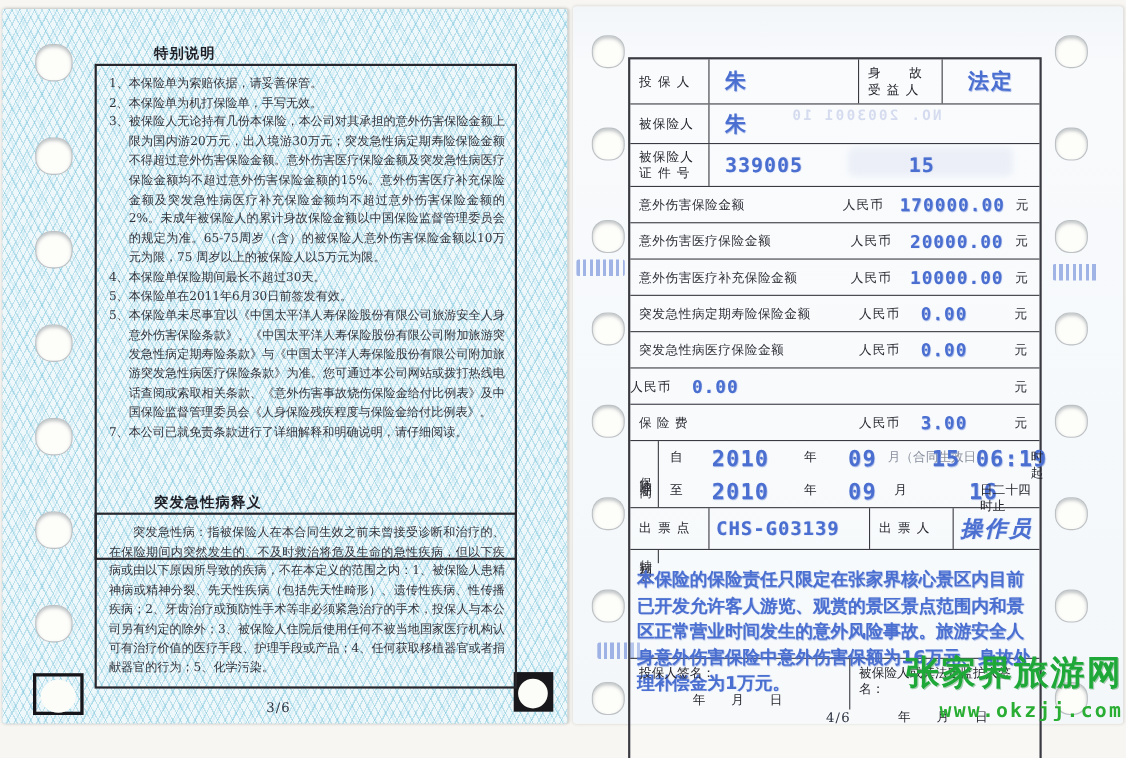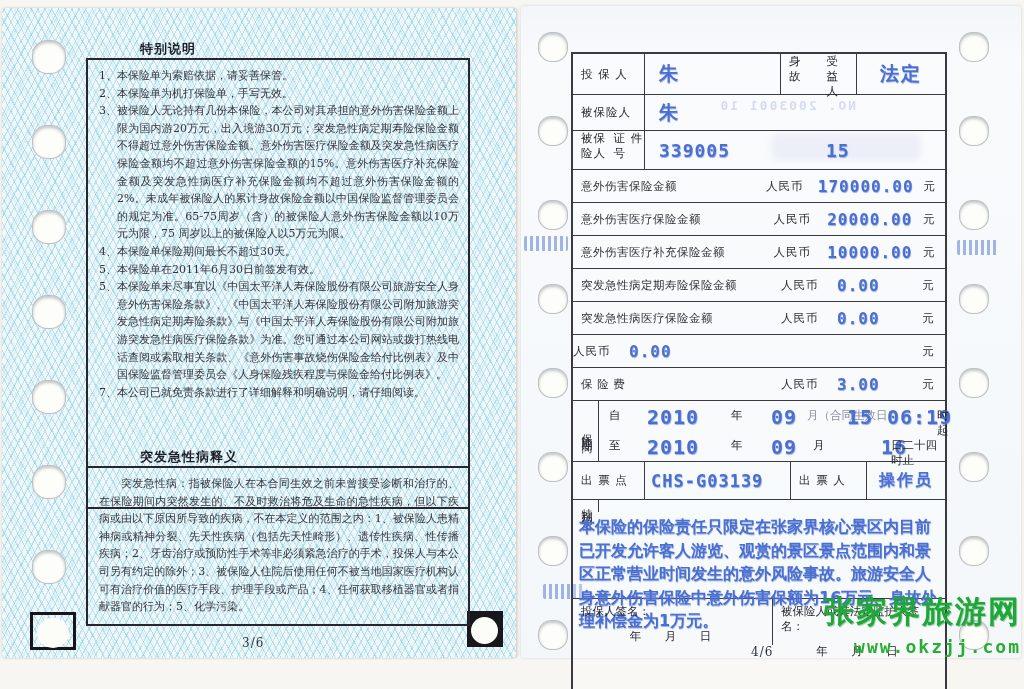--- a/index.html
+++ b/index.html
@@ -82,21 +82,21 @@
     border:2px solid #3a3a42; background:rgba(255,255,255,.25);
   }
   .trow { position:relative; display:flex; border-bottom:1px solid #3a3a42; }
   .trow:last-child { border-bottom:none; }
   .tcell { position:relative; }
   .cell-br { border-right:1px solid #3a3a42; }
   .lbl {
     font-size:11.5px; color:#26262e; display:flex; align-items:center;
     padding-left:8px; letter-spacing:1px;
   }
-  .lbl2line { flex-direction:row; justify-content:center; align-items:flex-start; line-height:1.3; }
+  .lbl2line { flex-direction:column; justify-content:center; align-items:flex-start; line-height:1.3; }
   .ink {
     font-family:"DejaVu Sans Mono", monospace;
     font-weight:bold; color:#4a6fd0;
     text-shadow:.6px .6px .8px rgba(74,111,208,.55);
     letter-spacing:1px;
   }
   .ink-cjk {
     font-weight:bold; color:#4a6fd0;
     text-shadow:.6px .6px .8px rgba(74,111,208,.55);
     letter-spacing:2px;
@@ -321,21 +321,21 @@
       </div>
     </div>
 
     <div class="trow" style="height:38px;">
       <div class="tcell lbl cell-br" style="width:72px;">出 票 点</div>
       <div class="tcell cell-br" style="width:146px; display:flex; align-items:center;">
         <span class="ink" style="font-size:17px; padding-left:6px;">CHS-G03139</span>
       </div>
       <div class="tcell lbl cell-br" style="width:76px;">出 票 人</div>
       <div class="tcell" style="flex:1; display:flex; align-items:center; justify-content:center;">
-        <span class="ink-cjk" style="font-size:16px;">操作员</span>
+        <span class="ink-cjk" style="font-size:20px;font-style:italic;">操作员</span>
       </div>
     </div>
 
     <div class="trow" style="height:99px;flex-direction:column;">
       <div class="vlabel-cell">
         <span class="vlabel">特别约定</span>
       </div>
       <div style="flex:1;">
         <div class="special-text ink-cjk" style="letter-spacing:0;">本保险的保险责任只限定在张家界核心景区内目前已开发允许客人游览、观赏的景区景点范围内和景区正常营业时间发生的意外风险事故。旅游安全人身意外伤害保险中意外伤害保额为16万元、身故处理补偿金为1万元。</div>
       </div>

